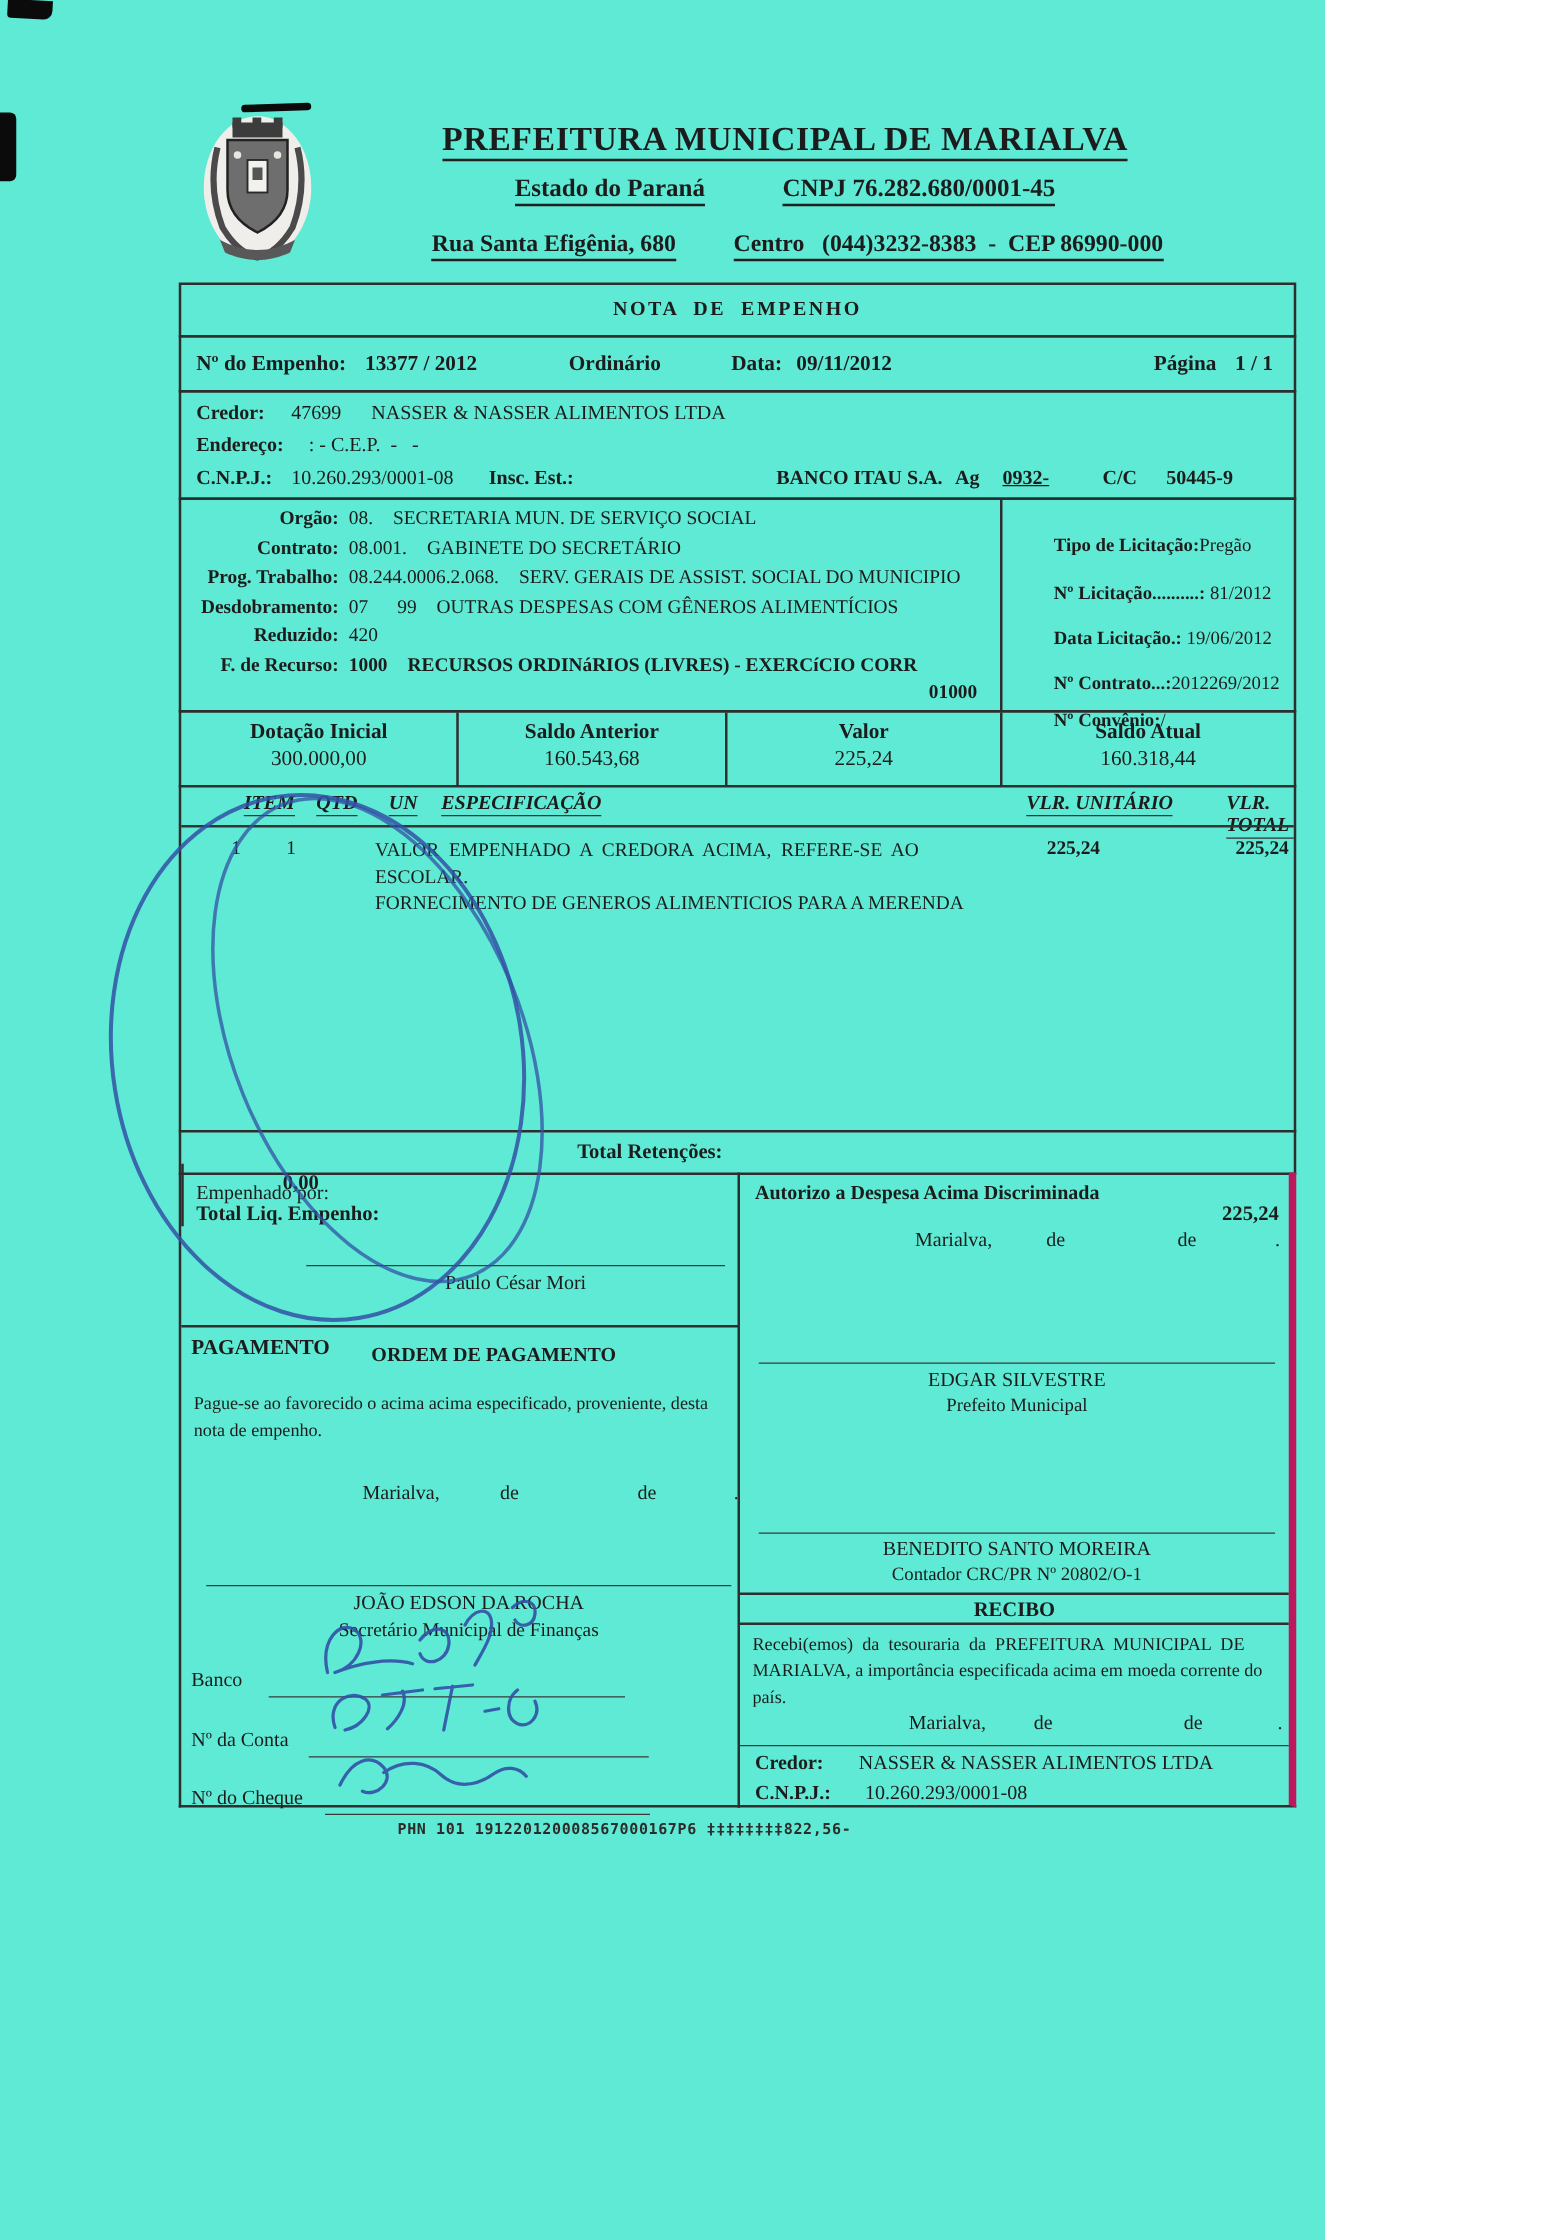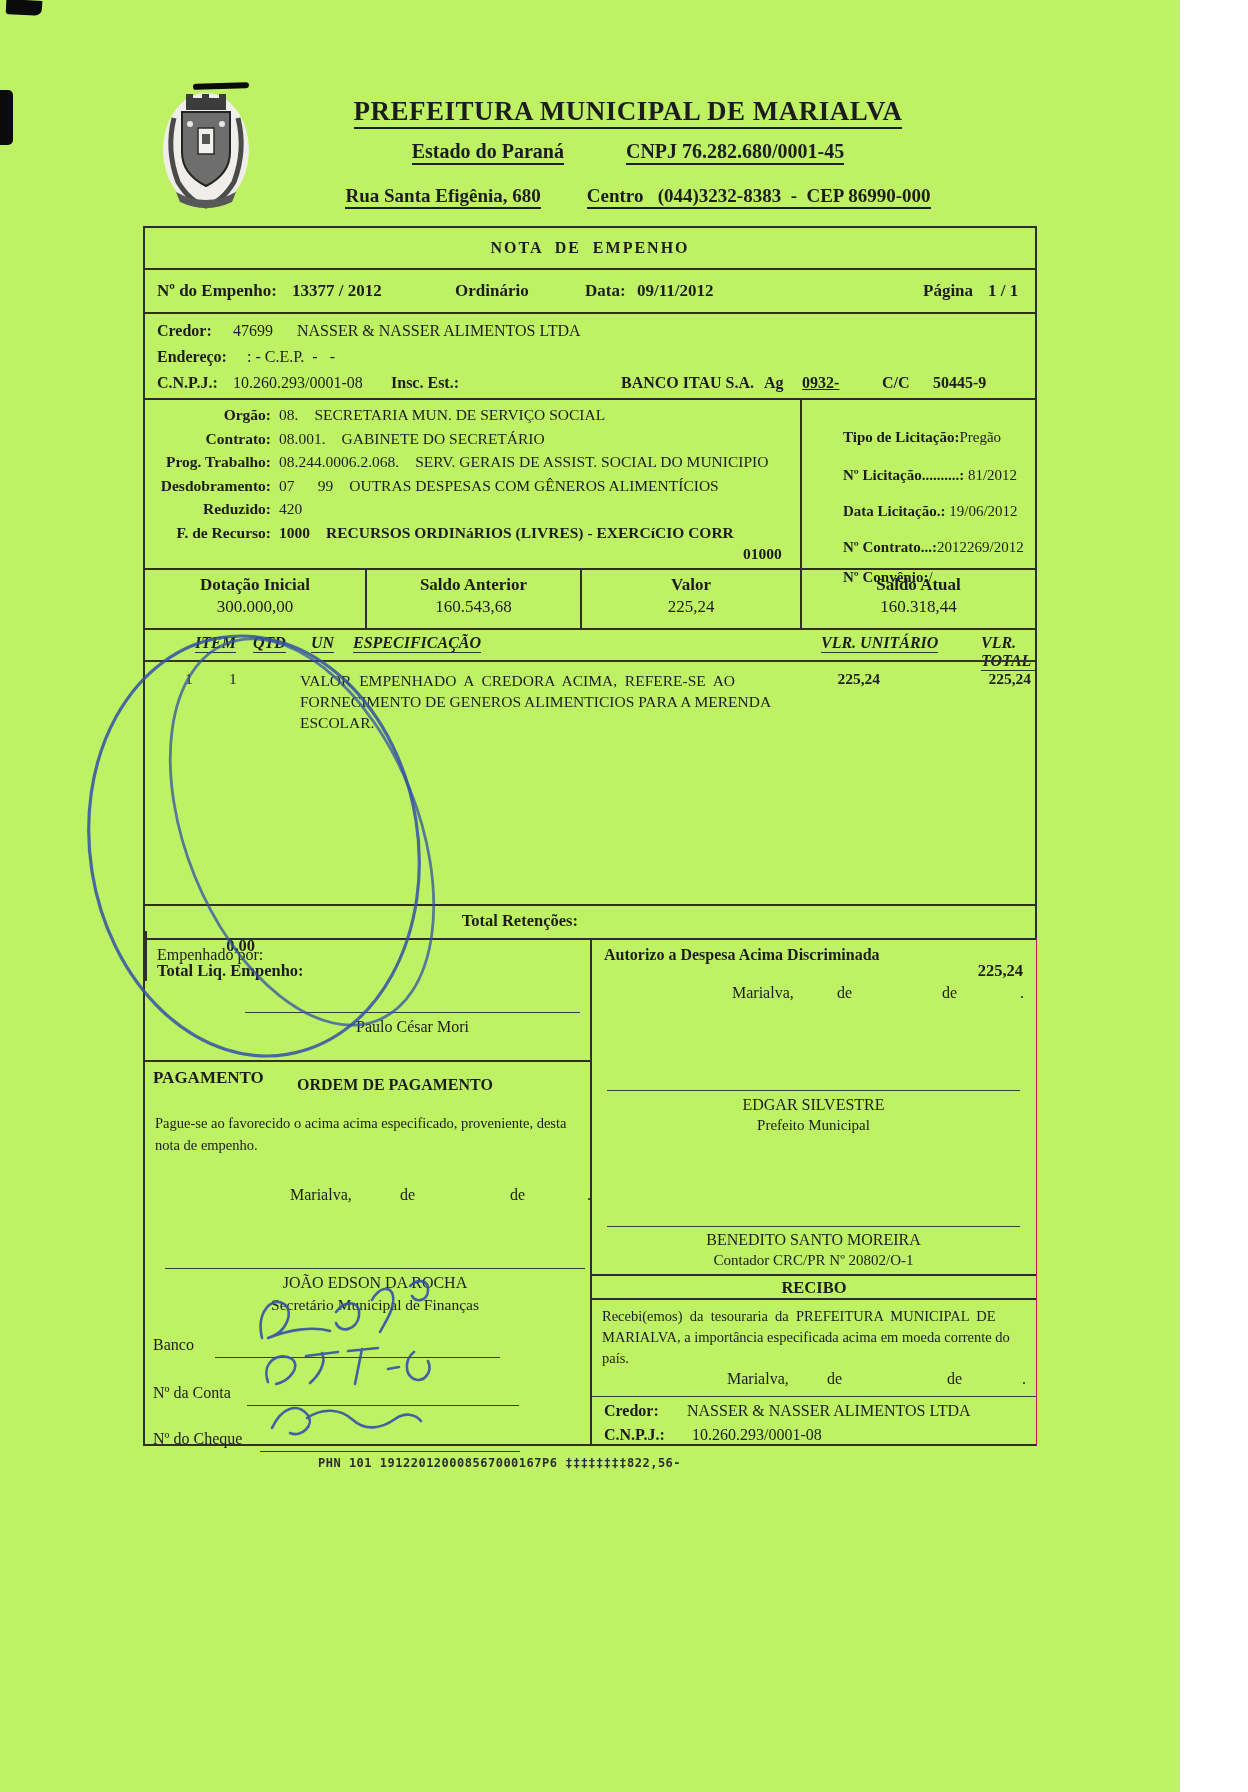--- a/index.html
+++ b/index.html
@@ -1,16 +1,16 @@
 <!DOCTYPE html>
 <html><head>
 <meta charset="utf-8">
 <style>
   html,body{margin:0;padding:0;background:#ffffff;}
-  #canvas{position:relative;width:1180px;height:1792px;background:#bef264;overflow:hidden;
+  #canvas{position:relative;width:1060px;height:1792px;background:#5eead4;overflow:hidden;
           font-family:"Liberation Serif", serif;color:#1c1c1c;}
   .abs{position:absolute;}
   .b{font-weight:bold;}
   .i{font-style:italic;margin-left:40px;}
   .pre{white-space:pre;}
   .ctr{text-align:center;}
   .box{position:absolute;border:2px solid #2e2e2e;box-sizing:border-box;background:transparent;}
   .hline{position:absolute;background:#2e2e2e;height:2px;}
   .thinline{position:absolute;border-bottom:1.5px solid #3a3a3a;}
   .u2{border-bottom:2px solid #1f1f1f;padding-bottom:1px;}
@@ -179,22 +179,22 @@
     <span class="abs b i" style="left:168px;top:6px;font-size:16px;border-bottom:1.5px solid #333;">ESPECIFICAÇÃO</span>
     <span class="abs b i" style="left:636px;top:6px;font-size:16px;border-bottom:1.5px solid #333;">VLR. UNITÁRIO</span>
     <span class="abs b i" style="left:796px;top:6px;font-size:16px;border-bottom:1.5px solid #333;">VLR. TOTAL</span>
     <div class="hline" style="left:0;top:32px;width:100%;height:1.5px;background:#333;"></div>
 
     <div>
       <span class="abs" style="left:40px;top:42px;font-size:15.5px;">1</span>
       <span class="abs" style="left:84px;top:42px;font-size:15.5px;">1</span>
       <div class="abs" style="left:155px;top:42px;width:492px;font-size:15.5px;line-height:21px;">
         <div class="pre">VALOR  EMPENHADO  A  CREDORA  ACIMA,  REFERE-SE  AO</div>
+        <div class="pre">ESCOLAR.</div>
         <div class="pre">FORNECIMENTO DE GENEROS ALIMENTICIOS PARA A MERENDA</div>
-        <div class="pre">ESCOLAR.</div>
       </div>
       <span class="abs b" style="left:640px;top:42px;width:95px;text-align:right;font-size:15.5px;">225,24</span>
       <span class="abs b" style="left:790px;top:42px;width:96px;text-align:right;font-size:15.5px;">225,24</span>
     </div>
   </div>
 
   <div class="box" style="left:143px;top:904px;width:894px;height:36px;display:flex;font-size:16.5px;flex-direction:column;">
     <div style="width:447px;text-align:right;padding:5px 14px 0 0;box-sizing:border-box;">
       <span class="b">Total Retenções:</span>
     </div>
@@ -235,21 +235,21 @@
     <span class="abs" style="left:8px;top:398px;">Banco</span>
     <div class="thinline" style="left:70px;top:419px;width:285px;"></div>
 
     <span class="abs" style="left:8px;top:446px;">Nº da Conta</span>
     <div class="thinline" style="left:102px;top:467px;width:272px;"></div>
 
     <span class="abs" style="left:8px;top:492px;">Nº do Cheque</span>
     <div class="thinline" style="left:115px;top:513px;width:260px;"></div>
   </div>
 
-  <div class="abs" style="left:590px;top:938px;width:447px;height:508px;border-left:2px solid #2e2e2e;border-right:1px solid #be185d;border-bottom:2px solid #2e2e2e;box-sizing:border-box;font-size:16px;">
+  <div class="abs" style="left:590px;top:938px;width:447px;height:508px;border-left:2px solid #2e2e2e;border-right:6px solid #be185d;border-bottom:2px solid #2e2e2e;box-sizing:border-box;font-size:16px;">
     <span class="abs b" style="left:12px;top:8px;">Autorizo a Despesa Acima Discriminada</span>
 
     <span class="abs" style="left:140px;top:46px;">Marialva,</span>
     <span class="abs" style="left:245px;top:46px;">de</span>
     <span class="abs" style="left:350px;top:46px;">de</span>
     <span class="abs" style="left:428px;top:46px;">.</span>
 
     <div class="thinline" style="left:15px;top:152px;width:413px;"></div>
     <div class="abs ctr" style="left:15px;top:158px;width:413px;">EDGAR SILVESTRE</div>
     <div class="abs ctr" style="left:15px;top:179px;width:413px;font-size:15px;">Prefeito Municipal</div>

